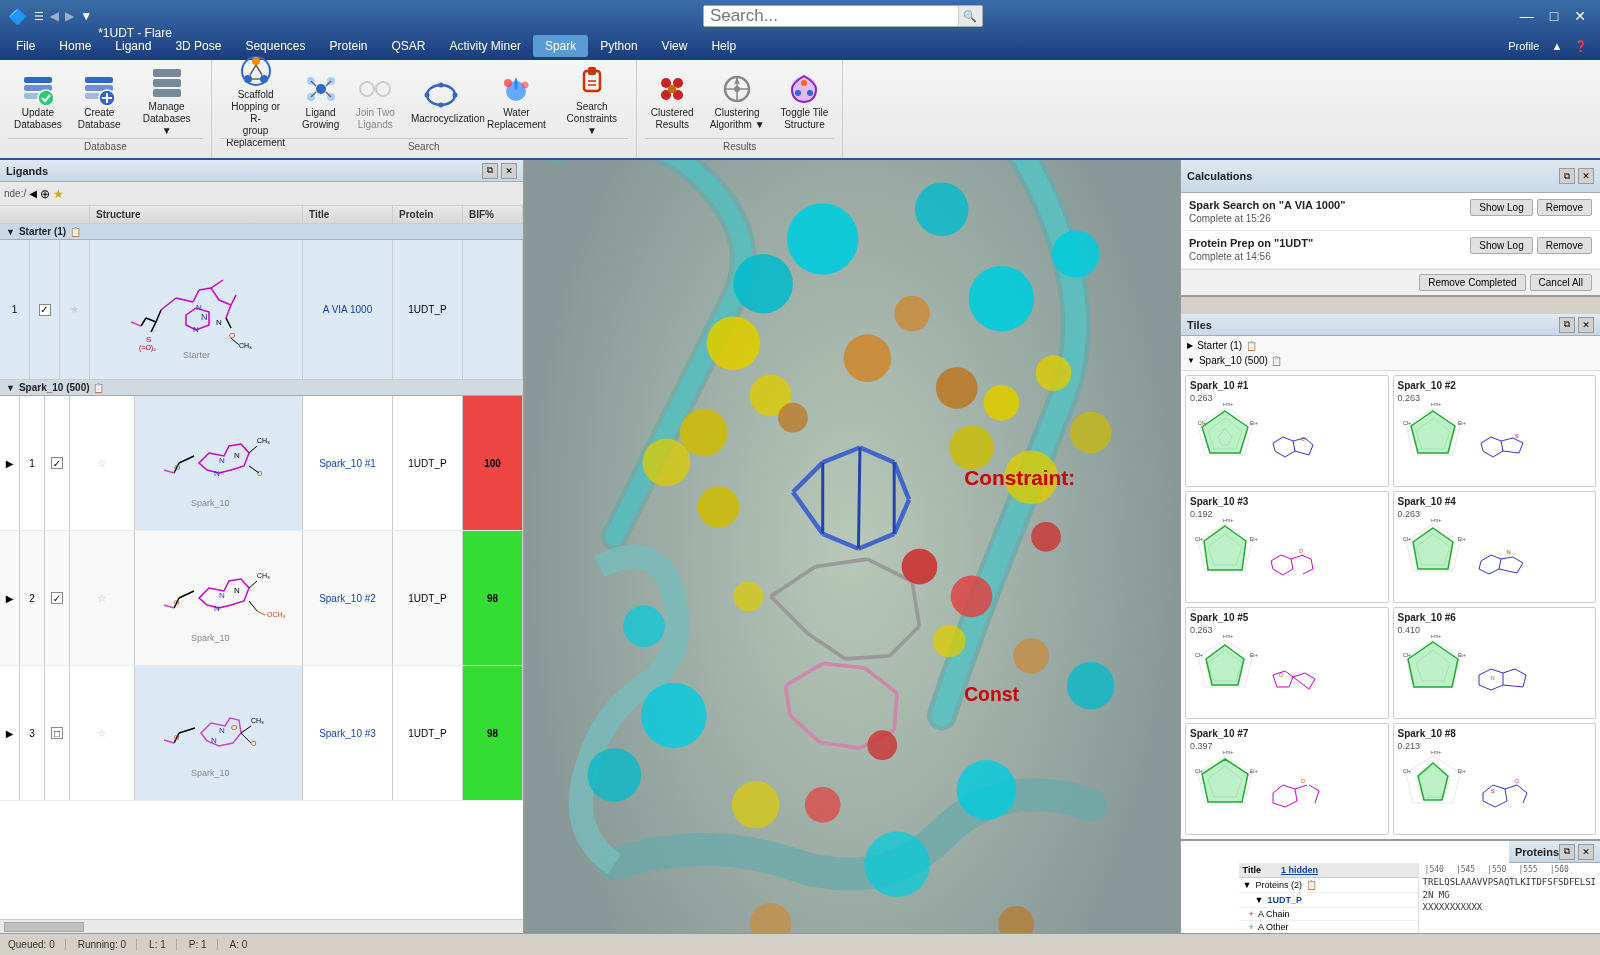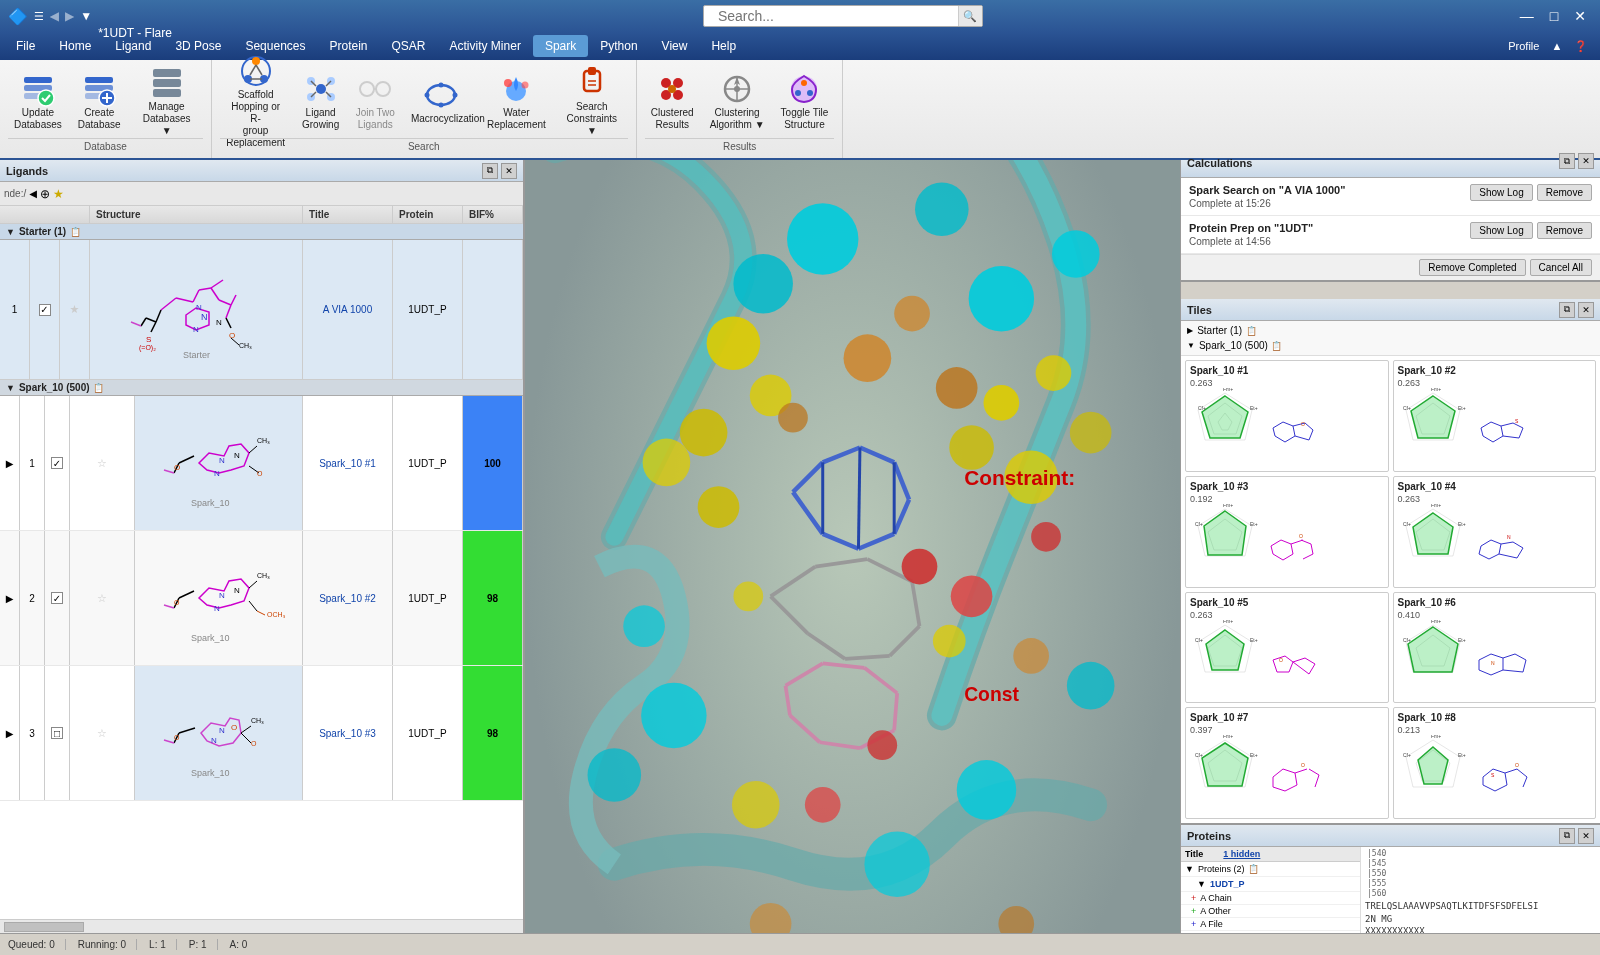--- a/index.html
+++ b/index.html
@@ -10,21 +10,21 @@
       display: flex; align-items: center; justify-content: space-between;
       background: linear-gradient(to bottom, #3a6ea5, #2b5494);
       height: 32px; padding: 0 8px; color: white;
     }
     #title-bar .left { display: flex; align-items: center; gap: 6px; }
     #title-bar .center { display: flex; align-items: center; }
     #title-bar .right { display: flex; align-items: center; gap: 4px; }
     .title-icon { font-size: 16px; }
     .title-text { font-size: 12px; font-weight: normal; margin-top: 33px; }
     .search-bar { display: flex; align-items: center; background: white; border: 1px solid #aaa; height: 22px; width: 280px; border-radius: 2px; }
-    .search-bar input { border: none; outline: none; flex: 1; font-size: 14px; padding: 0 14px; color: #666; }
+    .search-bar input { border: none; outline: none; flex: 1; font-size: 17px; padding: 0 6px; color: #666; }
     .search-bar .search-btn { background: #e8e8e8; border-left: 1px solid #ccc; width: 24px; height: 100%; display: flex; align-items: center; justify-content: center; cursor: pointer; }
     .win-btn { background: none; border: none; color: white; font-size: 14px; cursor: pointer; padding: 2px 6px; }
 
     
     #menu-bar {
       display: flex; align-items: center;
       background: linear-gradient(to bottom, #2b5494, #1a3d7c);
       height: 28px; padding: 0 4px;
     }
     .menu-item { color: white; padding: 4px 12px; cursor: pointer; font-size: 12px; border-radius: 3px; }
@@ -123,22 +123,22 @@
     
     #right-panels { width: 420px; display: flex; flex-direction: column; border-left: 1px solid #999; }
 
     
     #calc-panel {
       background: white; border-bottom: 2px solid #999;
       display: flex; flex-direction: column;
     }
     .calc-header {
       background: linear-gradient(to bottom, #e0e8f0, #c8d8e8);
-      border-bottom: 1px solid #aaa; display: flex; align-items: flex-end;
-      padding: 8px 6px; height: 18px; justify-content: space-between;
+      border-bottom: 1px solid #aaa; display: flex; align-items: center;
+      padding: 16px 6px; height: 18px; justify-content: space-between;
     }
     .calc-item {
       border-bottom: 1px solid #e8e8e8; padding: 6px 8px;
     }
     .calc-title { font-weight: bold; font-size: 11px; color: #222; }
     .calc-subtitle { font-size: 10px; color: #555; margin-top: 2px; }
     .calc-btn { background: #e0e0e0; border: 1px solid #aaa; padding: 2px 8px; font-size: 10px; cursor: pointer; border-radius: 2px; }
     .calc-footer { display: flex; align-items: center; justify-content: flex-end; gap: 4px; padding: 4px 8px; background: #f0f0f0; border-top: 1px solid #ddd; }
 
     
@@ -157,21 +157,21 @@
     .tile-item { border: 1px solid #ccc; background: white; padding: 4px; border-radius: 2px; }
     .tile-title { font-size: 10px; font-weight: bold; color: #222; margin-bottom: 2px; }
     .tile-score { font-size: 9px; color: #555; }
 
     
     .radar-svg { width: 70px; height: 60px; }
 
     
     #proteins-panel {
       background: white; border-top: 2px solid #999;
-      display: flex; flex-direction: column; height: 110px;
+      display: flex; flex-direction: column; height: 94px; align-items: flex-end;
     }
     .proteins-header {
       background: linear-gradient(to bottom, #e0e8f0, #c8d8e8);
       border-bottom: 1px solid #aaa; display: flex; align-items: center;
       padding: 2px 6px; height: 22px; justify-content: space-between;
     }
     .proteins-content { display: flex; flex: 1; overflow: hidden; }
     .proteins-left { width: 180px; border-right: 1px solid #ddd; overflow-y: auto; }
     .proteins-right { flex: 1; overflow: hidden; font-size: 9px; padding: 2px 4px; font-family: monospace; color: #333; }
     .prot-table-header { display: flex; background: #e8e8e8; border-bottom: 1px solid #ccc; font-size: 9px; font-weight: bold; padding: 2px 4px; gap: 20px; }
@@ -512,21 +512,21 @@
             <text x="95" y="50" font-size="8" fill="black">N</text>
             <text x="75" y="68" font-size="8" fill="#3333cc">N</text>
             <text x="35" y="62" font-size="8" fill="#cc4400">O</text>
             <text x="118" y="35" font-size="7" fill="black">CH₃</text>
             <text x="118" y="68" font-size="7" fill="#cc4400">O</text>
             <text x="52" y="98" font-size="9" fill="#888">Spark_10</text>
           </svg>
         </div>
         <div class="cell" style="font-size:10px;color:#1144aa;">Spark_10 #1</div>
         <div class="cell" style="font-size:10px;">1UDT_P</div>
-        <div class="cell" style="background:#3b82f6;font-weight:bold;font-size:10px;display:flex;align-items:center;justify-content:center;">100</div>
+        <div class="cell" style="background:#ef4444;font-weight:bold;font-size:10px;display:flex;align-items:center;justify-content:center;">100</div>
       </div>
 
       <div style="display:grid;grid-template-columns:20px 25px 25px 65px 1fr 90px 70px 60px;border-bottom:1px solid #e8e8e8;height:135px;position:relative;background:#f8f8f8;">
         <div class="cell" style="font-size:10px;">▶</div>
         <div class="cell" style="font-size:10px;">2</div>
         <div class="cell">
             <div class="checkbox">✓</div>
           </div>
         <div class="cell">
             <span class="star-icon">☆</span>
@@ -1001,21 +1001,21 @@
           <div class="prot-item">
             <span class="prot-color-b">+</span>
             <span>A Other</span>
           </div>
           <div class="prot-item">
             <span class="prot-color-c">+</span>
             <span>A File</span>
           </div>
         </div>
         <div class="proteins-right">
-          <div style="display:flex;gap:1px;font-size:8px;color:#666;margin-bottom:2px;padding-left:2px;flex-direction:column;">
+          <div style="display:flex;gap:12px;font-size:8px;color:#666;margin-bottom:2px;padding-left:2px;">
             <span>|540</span>
             <span>|545</span>
             <span>|550</span>
             <span>|555</span>
             <span>|560</span>
           </div>
           <div style="font-family:monospace;font-size:9px;line-height:1.4;">
             <div style="color:#333;">TRELQSLAAAVVPSAQTLKITDFSFSDFELSI</div>
             <div style="color:#333;">2N MG</div>
             <div style="color:#333;">XXXXXXXXXXX</div>

